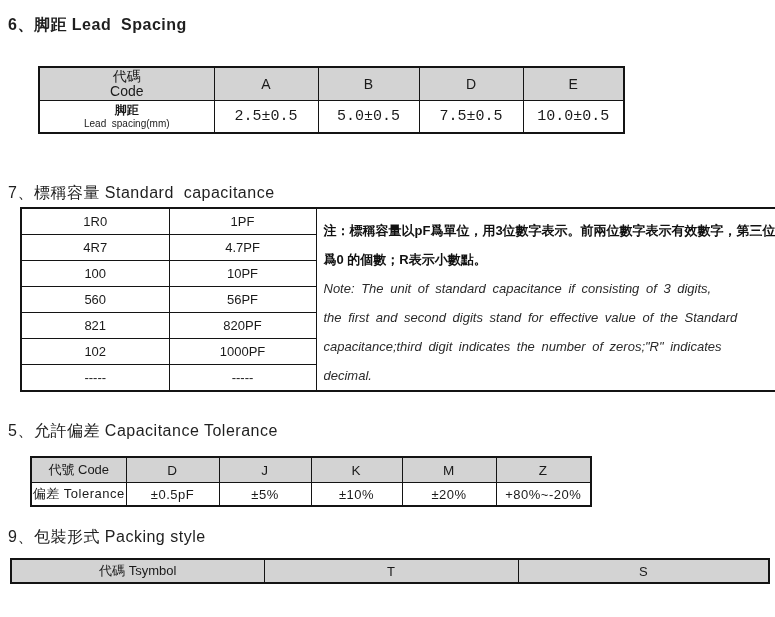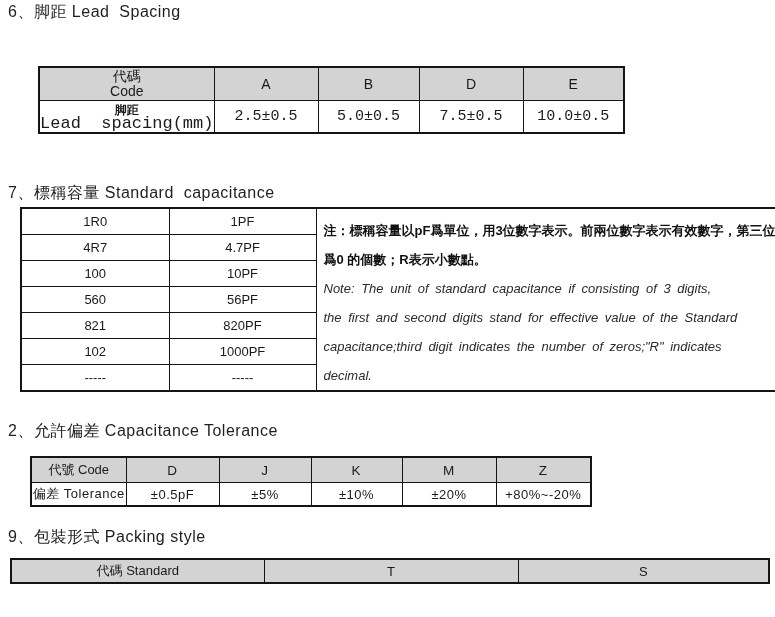--- a/index.html
+++ b/index.html
@@ -16,21 +16,21 @@
   td,th{border:1.5px solid #141414;padding:0;text-align:center;vertical-align:middle;
         font-weight:normal;overflow:hidden;}
   table{border:2px solid #141414;}
   .hdr{background:#d3d3d3;}
   
   #t6{left:38px;top:66px;width:585px;}
   #t6 .hrow td{height:32px;font-size:14px;}
   #t6 .drow td{height:31px;}
   #t6 .two-line{font-size:13px;line-height:15px;}
   #t6 .zh-small{font-size:12px;font-weight:bold;line-height:14px;}
-  #t6 .mono{font-family:Liberation Mono, monospace;font-size:17px;line-height:14px;white-space:pre;}
+  #t6 .mono{font-family:Liberation Sans, sans-serif;font-size:10px;line-height:14px;white-space:pre;}
   #t6 .val{font-family:Liberation Mono, monospace;font-size:15px;}
   
   #t7{left:12px;top:207px;width:760px;margin-left:8px;}
   #t7 td{height:23px;font-size:13px;}
   #t7 td.note{
     text-align:left;vertical-align:top;padding:7px 6px 0 7px;
   }
   .note-line{line-height:29px;white-space:nowrap;}
   .note-line.zh{font-weight:bold;font-size:13px;color:#111;}
   .note-line.en{font-size:13px;color:#2a2a2a;word-spacing:3px;font-style:italic;}
@@ -40,21 +40,21 @@
   #t8 .drow td{height:22px;font-size:13px;letter-spacing:0.5px;margin-left:19px;}
   #t8 .small-label{font-size:11px;letter-spacing:0;}
   
   #t9{left:10px;top:558px;width:758px;}
   #t9 .hrow td{height:22px;font-size:13px;}
   #t9 .drow td{height:24px;font-size:13px;}
 </style>
 </head>
 <body>
 
-<div class="sec-title" style="top:2px;">6、脚距 Lead  Spacing</div>
+<div class="sec-title" style="top:15px;font-weight:bold;">6、脚距 Lead  Spacing</div>
 
 <table id="t6">
   <colgroup>
       <col style="width:175px">
       <col style="width:104px">
       <col style="width:101px">
       <col style="width:104px">
       <col style="width:101px">
     </colgroup>
   <tbody>
@@ -122,21 +122,21 @@
     <td>102</td>
     <td>1000PF</td>
   </tr>
   <tr>
     <td>-----</td>
     <td>-----</td>
   </tr>
 </tbody>
   </table>
 
-<div class="sec-title" style="top:421px;">2、允許偏差 Capacitance Tolerance</div>
+<div class="sec-title" style="top:421px;">5、允許偏差 Capacitance Tolerance</div>
 
 <table id="t8">
   <colgroup>
       <col style="width:95px">
       <col style="width:93px">
       <col style="width:92px">
       <col style="width:91px">
       <col style="width:94px">
       <col style="width:95px">
     </colgroup>
@@ -163,18 +163,18 @@
 <div class="sec-title" style="top:527px;">9、包裝形式 Packing style</div>
 
 <table id="t9">
   <colgroup>
       <col style="width:253px">
       <col style="width:254px">
       <col style="width:251px">
     </colgroup>
   <tbody>
       <tr class="hrow">
-    <td class="hdr">代碼 Standard</td>
+    <td class="hdr">代碼 Tsymbol</td>
     <td class="hdr">T</td>
     <td class="hdr">S</td>
   </tr>
 </tbody>
   </table>
 
 </body></html>

